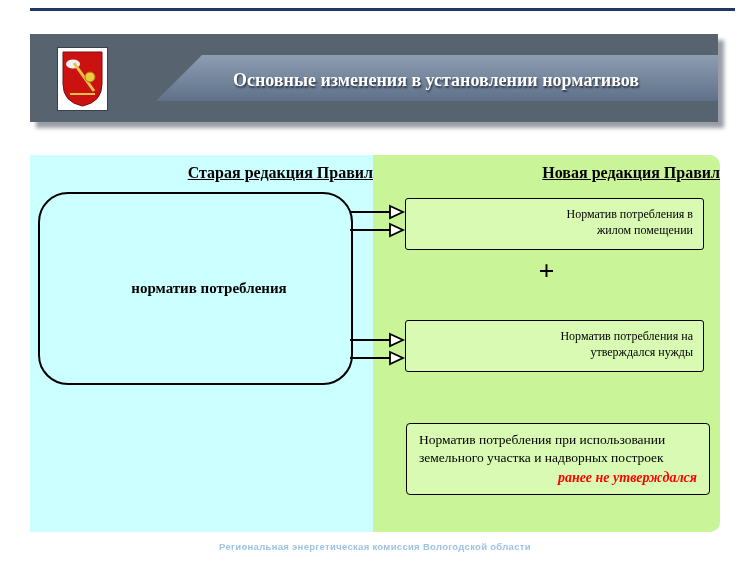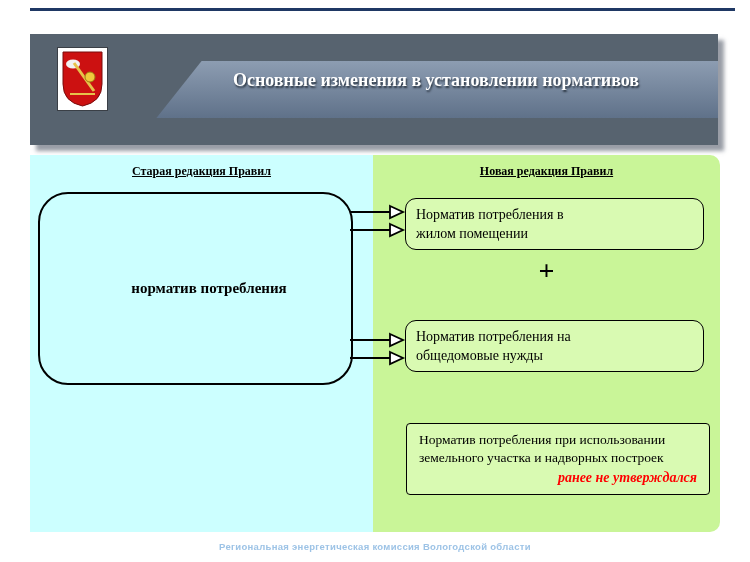--- a/index.html
+++ b/index.html
@@ -19,21 +19,21 @@
     position: absolute;
     left: 30px; top: 8px;
     width: 705px; height: 3px;
     background: var(--topline_navy, #1f3864);
   }
 
   
   .header {
     position: absolute;
     left: 30px; top: 34px;
-    width: 688px; height: 111px;
+    width: 688px; height: 88px;
     background: var(--header_dark, #57636f);
     box-shadow: 6px 6px 4px rgba(110,116,128,0.7);
   }
   .header-band {
     position: absolute;
     left: 105px; top: 0;
     right: 0; bottom: 0;
     clip-path: polygon(88px 0, 100% 0, 100% 100%, 0 100%);
     background: linear-gradient(180deg,
       var(--header_dark, #57636f) 0%,
@@ -79,22 +79,22 @@
   .right-panel {
     position: absolute;
     left: 343px; top: 0;
     width: 347px; height: 377px;
     background: var(--right_bg, #c9f598);
     border-radius: 0 10px 10px 0;
   }
   .panel-title {
     position: absolute;
     top: 9px; left: 0; right: 0;
-    text-align: center;
-    font-size: 12px;
+    text-align: right;
+    font-size: 16px;
     font-weight: bold;
     text-decoration: underline;
     color: #000000;
   }
   .old-box {
     position: absolute;
     left: 8px; top: 37px;
     width: 315px; height: 193px;
     border: 2px solid #000000;
     border-radius: 30px;
@@ -102,26 +102,27 @@
     font-size: 15px;
     font-weight: bold;
     text-align: center;
     padding-left: 27px;
   }
   .new-box {
     position: absolute;
     left: 32px;
     width: 299px;
     border: 1.5px solid #000000;
-    border-radius: 11px;
+    border-radius: 3px;
     background: var(--box_bg, #d8fab0);
     padding: 7px 10px;
-    font-size: 14px;
+    font-size: 12px;
     line-height: 1.35;
     white-space: pre-line;
+    text-align: right;
   }
   .new-box-1 { top: 43px; height: 52px; }
   .new-box-2 { top: 165px; height: 52px; }
   .plus-sign {
     position: absolute;
     top: 100px; left: 0; right: 0;
     text-align: center;
     font-size: 28px;
     font-weight: bold;
     color: #000000;
@@ -194,21 +195,21 @@
       <div class="panel-title">Старая редакция Правил</div>
       <div class="old-box">норматив потребления</div>
     </div>
 
     <div class="right-panel">
       <div class="panel-title">Новая редакция Правил</div>
       <div class="new-box new-box-1">Норматив потребления в
 жилом помещении</div>
       <div class="plus-sign">+</div>
       <div class="new-box new-box-2">Норматив потребления на
-общедомовые нужды</div>
+утверждался нужды</div>
       <div class="new-box-3">
         <div class="main-text">Норматив потребления при использовании
 земельного участка и надворных построек</div>
         <div class="note">ранее не утверждался</div>
       </div>
     </div>
 
     <svg class="arrows" viewBox="0 0 690 377">
       <g stroke="#000000" stroke-width="1.8" fill="none">
         <line x1="320" y1="57" x2="361" y2="57"></line>

